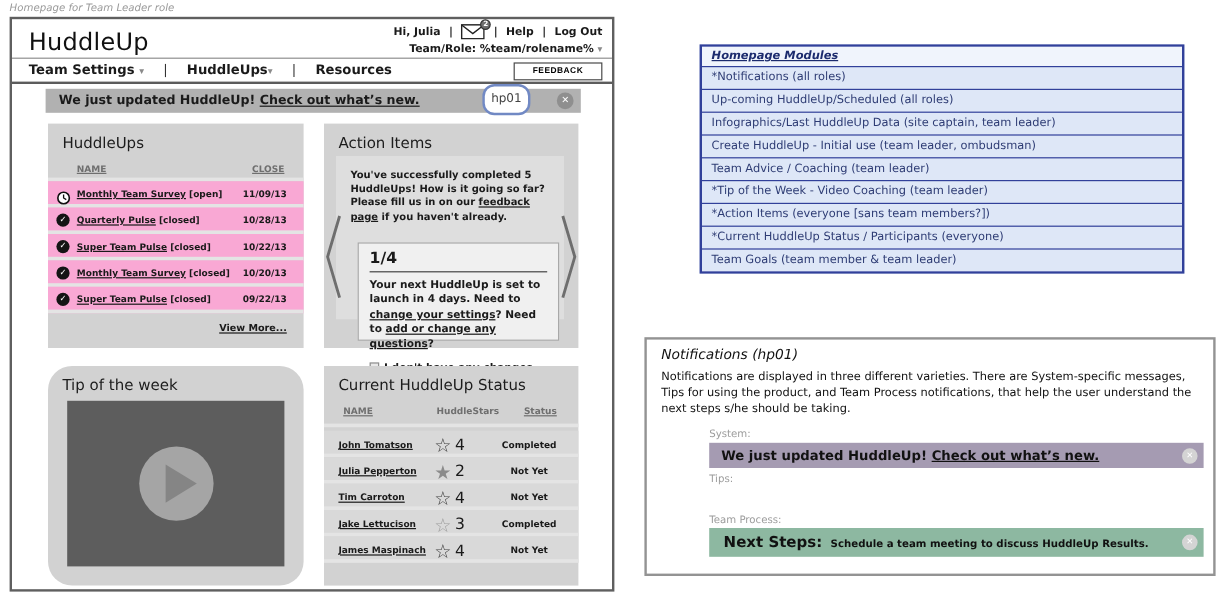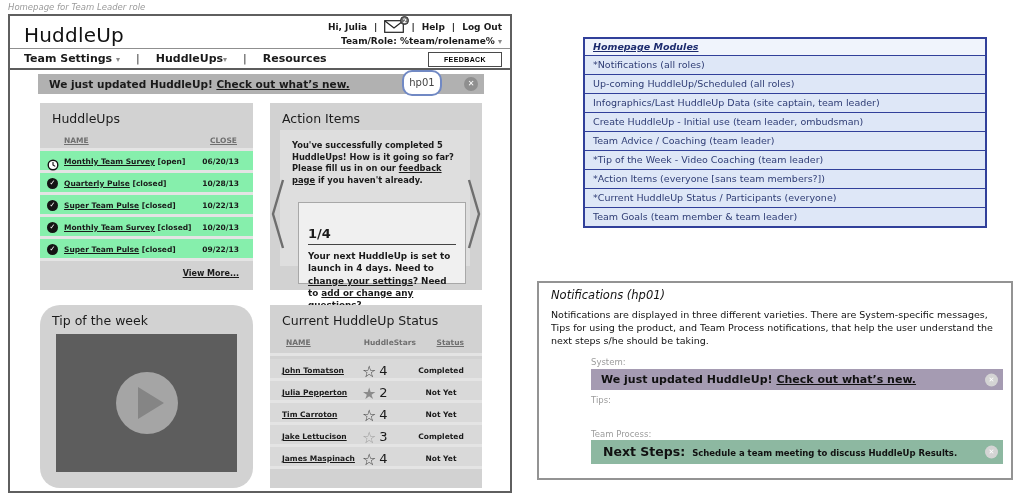--- a/index.html
+++ b/index.html
@@ -45,35 +45,35 @@
   #p-huddleups { left:30px; top:87px; width:213px; height:187px; }
   #p-actions   { left:260px; top:87px; width:212px; height:187px; }
   #p-tip       { left:30px; top:289px; width:213px; height:183px;border-radius:20px; }
   #p-status    { left:260px; top:289px; width:212px; height:183px; }
 
   .col-hdr { font-size:7.5px; font-weight:bold; color:#6f6f6f; text-decoration:underline; }
   .hu-table { position:absolute; left:0; top:29px; width:100%; }
   .hu-headrow { position:relative; height:19px; border-bottom:3px solid #e4e4e4; }
   .hu-headrow .c1 { position:absolute; left:24px; top:4px; }
   .hu-headrow .c2 { position:absolute; right:16px; top:4px; }
-  .hu-row { position:relative; height:22px; background:#86efac; border-bottom:3px solid #e4e4e4; }
+  .hu-row { position:relative; height:22px; background:#f9a8d4; border-bottom:3px solid #e4e4e4; }
   .hu-ico { position:absolute; left:7px; top:5px; width:12px; height:12px; }
   .check-circle-icon { display:inline-block; width:11px; height:11px; border-radius:50%; background:#141414;
     color:#fff; font-size:7px; line-height:11px; text-align:center; }
   .hu-name { position:absolute; left:24px; top:6px; font-size:7.5px; font-weight:bold; }
   .hu-name .nm { text-decoration:underline; cursor:pointer; }
   .hu-close { position:absolute; right:14px; top:6px; font-size:7.5px; font-weight:bold; }
   .view-more { position:absolute; right:14px; bottom:12px; font-size:8px; font-weight:bold;
     text-decoration:underline; cursor:pointer; }
 
   
   .ai-box { position:absolute; left:10px; right:12px; top:27px; bottom:24px; background:#dedede; }
   .ai-intro { position:absolute; left:12px; right:10px; top:10px; font-size:8.3px; font-weight:bold; line-height:1.4; }
   .ai-card { position:absolute; left:18px; right:4px; top:72px; height:82px; background:#f0f0f0;
-    border:1px solid #a8a8a8; padding:23px 9px; }
+    border:1px solid #a8a8a8; padding:5px 9px; }
   .ai-counter { font-size:13px; font-weight:bold; border-bottom:1px solid #444; padding-bottom:3px; margin-bottom:5px; }
   .ai-body { font-size:8.8px; font-weight:bold; line-height:1.4; }
   .ai-check-row { margin-top:8px; font-size:8.8px; font-weight:bold; line-height:1.35; }
   .checkbox { display:inline-block; width:8px; height:8px; border:1px solid #8f8f8f; background:#e9e9e9;
     margin-right:4px; vertical-align:-1px; cursor:pointer; }
   .chev { position:absolute; top:74px; width:14px; height:74px; cursor:pointer; }
   .chev.left { left:1px; } .chev.right { right:1px; }
 
   
   .video { position:absolute; left:16px; right:16px; top:29px; bottom:16px; background:#5d5d5d; }
@@ -186,21 +186,21 @@
 
       <div class="hu-row" data-icon="clock">
         <span class="hu-ico clock-icon">
           <svg width="12" height="12" viewBox="0 0 14 14">
               <circle cx="7" cy="7" r="5.6" fill="#fff" stroke="#111" stroke-width="1.6"></circle>
               <path d="M7 3.6 L7 7 L9.6 8.6" fill="none" stroke="#111" stroke-width="1.3"></path>
             </svg>
         </span>
 
         <span class="hu-name"><span class="nm">Monthly Team Survey</span><span> [open]</span></span>
-        <span class="hu-close">06/20/13</span>
+        <span class="hu-close">11/09/13</span>
       </div>
       <div class="hu-row" data-icon="check">
 
         <span class="hu-ico check-circle-icon">✓</span>
         <span class="hu-name"><span class="nm">Quarterly Pulse</span><span> [closed]</span></span>
         <span class="hu-close">10/28/13</span>
       </div>
       <div class="hu-row" data-icon="check">
 
         <span class="hu-ico check-circle-icon">✓</span>

